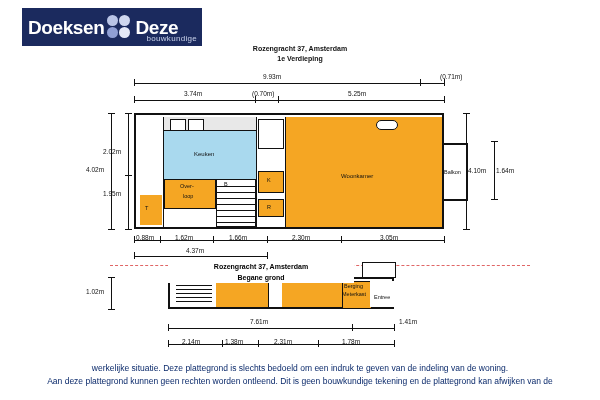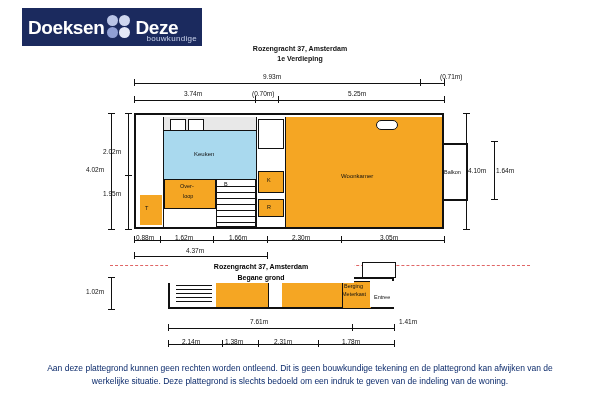--- a/index.html
+++ b/index.html
@@ -457,17 +457,17 @@
   <div class="tick" style="left:222px; top:340px;"></div>
   <div class="tick" style="left:258px; top:340px;"></div>
   <div class="tick" style="left:318px; top:340px;"></div>
   <div class="tick" style="left:394px; top:340px;"></div>
   <div class="dim" style="left:182px; top:338px;">2.14m</div>
   <div class="dim" style="left:225px; top:338px;">1.38m</div>
   <div class="dim" style="left:274px; top:338px;">2.31m</div>
   <div class="dim" style="left:342px; top:338px;">1.78m</div>
 
   <div class="footer">
+    <div>werkelijke situatie.  Deze plattegrond is slechts bedoeld om een indruk te geven van de indeling van de woning.</div>
     <div>Aan deze plattegrond kunnen geen rechten worden ontleend. Dit is geen bouwkundige tekening en de plattegrond kan afwijken van de</div>
-    <div>werkelijke situatie.  Deze plattegrond is slechts bedoeld om een indruk te geven van de indeling van de woning.</div>
   </div>
 
 </div>
 
 </body></html>

